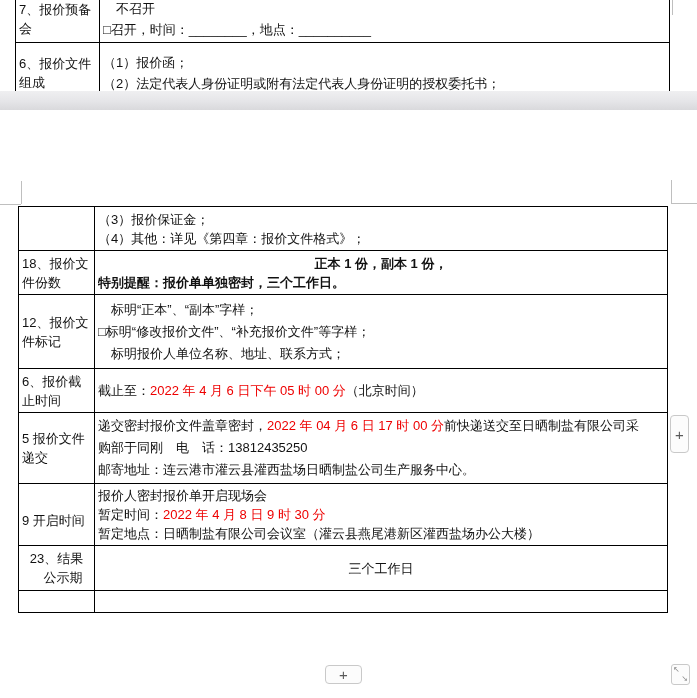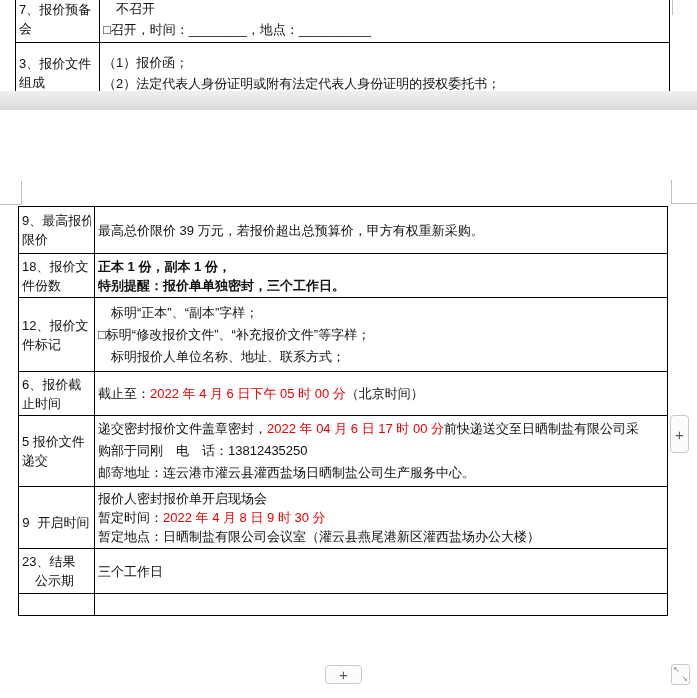--- a/index.html
+++ b/index.html
@@ -12,21 +12,21 @@
   .page{position:absolute;left:0;width:697px;background:#fff;overflow:hidden;}
   #page1{top:0;height:91px;}
   #page2{top:110px;height:588px;}
   .gap{
     position:absolute;left:0;top:91px;width:697px;height:19px;
     background:linear-gradient(180deg,#efeff1 0%,#e5e5e8 55%,#d9d9dc 100%);
   }
   table.doc{border-collapse:collapse;table-layout:fixed;position:absolute;background:#fff;}
   table.doc td{border:1px solid #000;padding:1px 3px;vertical-align:middle;overflow:hidden;}
   td.hdr{vertical-align:top;padding-top:3px;}
-  td.hdr.mid{vertical-align:middle;padding-top:12px;font-family:Liberation Mono, monospace;}
+  td.hdr.mid{vertical-align:middle;padding-top:12px;}
   .ln{white-space:pre;overflow:hidden;line-height:19px;}
   td.hdr .ln{line-height:19px;}
   td.cnt.b .ln{font-weight:bold;}
   .red{color:var(--red,#ee0000);}
   #t1{left:15px;top:-6px;width:655px;}
   #t2{left:18px;top:96px;width:650px;}
   .mark{position:absolute;background:#bfbfbf;}
   .addbtn{
     position:absolute;display:flex;align-items:center;justify-content:center;
     border:1px solid #c9c9c9;border-radius:4px;background:#fcfcfc;color:#595959;
@@ -60,21 +60,21 @@
               <div class="ln">7、报价预备</div>
               <div class="ln">会</div>
             </td>
             <td class="cnt">
               <div class="ln" style="line-height: 21px;"><span>　不召开</span></div>
               <div class="ln" style="line-height: 21px;"><span>□召开，时间：________，地点：__________</span></div>
             </td>
           </tr>
           <tr style="height: 60px;">
             <td class="hdr">
-              <div class="ln">3、报价文件</div>
+              <div class="ln">6、报价文件</div>
               <div class="ln">组成</div>
             </td>
             <td class="cnt">
               <div class="ln" style="line-height: 21px;"><span>（1）报价函；</span></div>
               <div class="ln" style="line-height: 21px;"><span>（2）法定代表人身份证明或附有法定代表人身份证明的授权委托书；</span></div>
             </td>
           </tr>
         </tbody>
     </table>
     <div class="mark" style="left:672px;top:0;width:1px;height:15px;"></div>
@@ -86,36 +86,34 @@
     <div class="mark" style="left:21px;top:71px;width:1px;height:23px;"></div>
     <div class="mark" style="left:0;top:94px;width:21px;height:1px;"></div>
     <div class="mark" style="left:671px;top:70px;width:1px;height:23px;"></div>
     <div class="mark" style="left:671px;top:93px;width:26px;height:1px;"></div>
     <table class="doc" id="t2">
       <colgroup>
           <col style="width:76px">
           <col style="width:573px">
         </colgroup>
       <tbody id="t2body">
-          <tr style="height: 47px;">
-            <td class="hdr">
-              <div class="ln">9、最高报价</div>
-              <div class="ln">限价</div>
-            </td>
+          <tr style="height: 44px;">
+            <td class="hdr"></td>
             <td class="cnt">
-              <div class="ln" style="line-height: 19px;"><span>最高总价限价 39 万元，若报价超出总预算价，甲方有权重新采购。</span></div>
+              <div class="ln" style="line-height: 19px;"><span>（3）报价保证金；</span></div>
+              <div class="ln" style="line-height: 19px;"><span>（4）其他：详见《第四章：报价文件格式》；</span></div>
             </td>
           </tr>
           <tr style="height: 44px;">
             <td class="hdr">
               <div class="ln">18、报价文</div>
               <div class="ln">件份数</div>
             </td>
             <td class="cnt b">
-              <div class="ln" style="line-height: 19px;"><span>正本 1 份，副本 1 份，</span></div>
+              <div class="ln" style="line-height: 19px; text-align: center;"><span>正本 1 份，副本 1 份，</span></div>
               <div class="ln" style="line-height: 19px;"><span>特别提醒：报价单单独密封，三个工作日。</span></div>
             </td>
           </tr>
           <tr style="height: 74px;">
             <td class="hdr">
               <div class="ln">12、报价文</div>
               <div class="ln">件标记</div>
             </td>
             <td class="cnt">
               <div class="ln" style="line-height: 22px;"><span>　标明“正本”、“副本”字样；</span></div>
@@ -146,21 +144,21 @@
           <tr style="height: 62px;">
             <td class="hdr mid">
               <div class="ln">9 开启时间</div>
             </td>
             <td class="cnt">
               <div class="ln" style="line-height: 19px;"><span>报价人密封报价单开启现场会</span></div>
               <div class="ln" style="line-height: 19px;"><span>暂定时间：</span><span class="red">2022 年 4 月 8 日 9 时 30 分</span></div>
               <div class="ln" style="line-height: 19px;"><span>暂定地点：日晒制盐有限公司会议室（灌云县燕尾港新区灌西盐场办公大楼）</span></div>
             </td>
           </tr>
-          <tr style="height: 45px;">
+          <tr style="height: 45px; text-align: center;">
             <td class="hdr">
               <div class="ln">23、结果</div>
               <div class="ln">　公示期</div>
             </td>
             <td class="cnt">
               <div class="ln" style="line-height: 19px;"><span>三个工作日</span></div>
             </td>
           </tr>
           <tr style="height: 22px;">
             <td class="hdr"></td>

